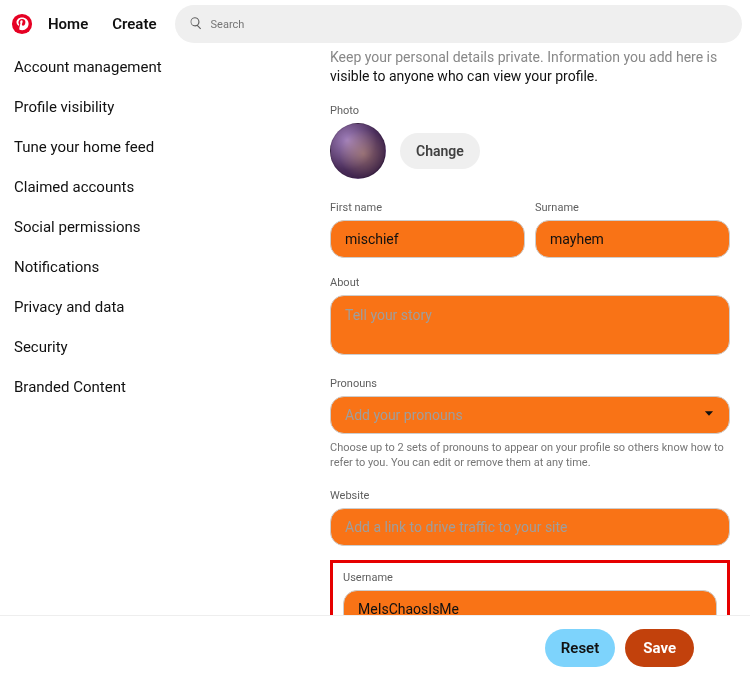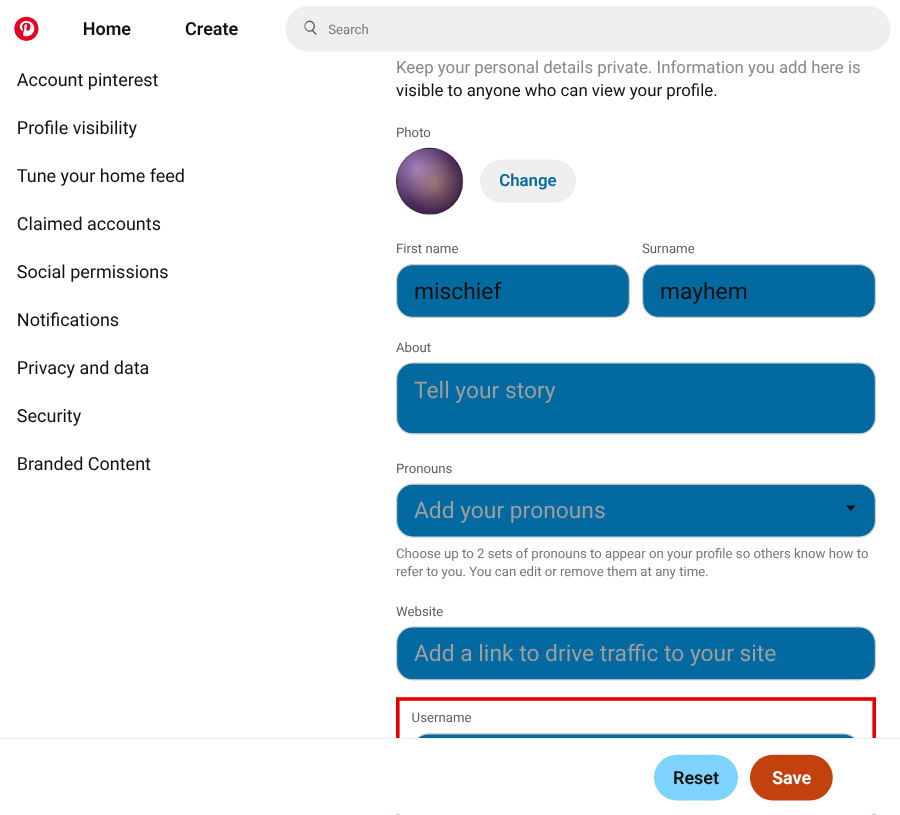--- a/index.html
+++ b/index.html
@@ -1,19 +1,19 @@
 <!DOCTYPE html>
 <html><head>
 <meta charset="utf-8">
 <style>
   * { box-sizing: border-box; margin: 0; padding: 0; font-family: -apple-system, BlinkMacSystemFont, "Segoe UI", Roboto, Helvetica, Arial, sans-serif; }
   body { background: #fff; color: #111; width: 750px; height: 679px; overflow: hidden; position: relative; }
 
   
-  .topbar { display: flex; align-items: center; height: 48px; padding: 0 8px; gap: 21px; }
+  .topbar { display: flex; align-items: center; height: 48px; padding: 0 8px; gap: 0; }
   .logo { width: 28px; height: 28px; display: flex; align-items: center; justify-content: center; }
   .logo svg { width: 22px; height: 22px; }
   .nav-link { font-size: 15px; font-weight: 600; color: #111; padding: 8px 12px; cursor: pointer; }
   .search-wrap { flex: 1; margin-left: 6px; }
   .search { display: flex; align-items: center; background: #efefef; border-radius: 24px; height: 38px; padding: 0 14px; }
   .search svg { width: 14px; height: 14px; fill: #5f5f5f; margin-right: 8px; }
   .search input { border: none; background: transparent; outline: none; font-size: 11px; color: #333; width: 100%; }
   .search input::placeholder { color: #757575; }
 
   
@@ -25,26 +25,26 @@
 
   .desc-text { font-size: 14px; color: #111; line-height: 1.35; }
   .desc-text .fade { color: #888; }
 
   .section-label { font-size: 11px; color: #5f5f5f; margin-top: 18px; margin-bottom: 6px; }
   .hint { font-size: 11px; color: #767676; line-height: 1.4; margin-top: 6px; }
 
   .avatar-row { display: flex; align-items: center; gap: 14px; }
   .avatar { width: 56px; height: 56px; border-radius: 50%; background: radial-gradient(circle at 30% 30%, #a07fbb, #4a2d5a 55%, #2d1634); border: 1px solid rgba(0,0,0,0.1); position: relative; overflow: hidden; }
   .avatar::after { content:""; position:absolute; inset:0; background: radial-gradient(circle at 60% 55%, rgba(255,200,120,0.35), transparent 55%); }
-  .pill-btn { background: #efefef; border: none; border-radius: 20px; padding: 10px 16px; font-size: 14px; font-weight: 600; color: #0369a1; cursor: pointer; }
+  .pill-btn { background: #efefef; border: none; border-radius: 20px; padding: 10px 16px; font-size: 14px; font-weight: 600; color: #404040; cursor: pointer; }
 
   .row { display: flex; gap: 12px; }
   .col { flex: 1; display: flex; flex-direction: column; }
 
-  .field { width: 100%; border: 1.5px solid #cdcdcd; border-radius: 14px; padding: 10px 14px; font-size: 19px; color: #111; outline: none; background: #0369a1; }
+  .field { width: 100%; border: 1.5px solid #cdcdcd; border-radius: 14px; padding: 10px 14px; font-size: 14px; color: #111; outline: none; background: #f97316; }
   .field::placeholder { color: #9e9e9e; }
   textarea.field { resize: none; height: 60px; line-height: 1.4; }
 
   .select-wrap { position: relative; }
   .select-wrap .chev { position: absolute; right: 14px; top: 50%; transform: translateY(-50%); pointer-events: none; }
   .select-wrap .chev svg { width: 14px; height: 14px; }
 
   .url-line { font-size: 11px; color: #767676; margin-top: 8px; }
 
   .highlight-box { border: 3px solid #e60000; padding: 8px 10px 16px 10px; margin-top: 14px; }
@@ -74,21 +74,21 @@
           </svg>
       </span>
       <input type="text" placeholder="Search" style="">
     </div>
   </div>
 </div>
 
 <div class="page">
 
   <div class="sidebar">
-    <div class="side-item">Account pinterest</div>
+    <div class="side-item">Account management</div>
     <div class="side-item">Profile visibility</div>
     <div class="side-item">Tune your home feed</div>
     <div class="side-item">Claimed accounts</div>
     <div class="side-item">Social permissions</div>
     <div class="side-item">Notifications</div>
     <div class="side-item">Privacy and data</div>
     <div class="side-item">Security</div>
     <div class="side-item">Branded Content</div>
   </div>
 

